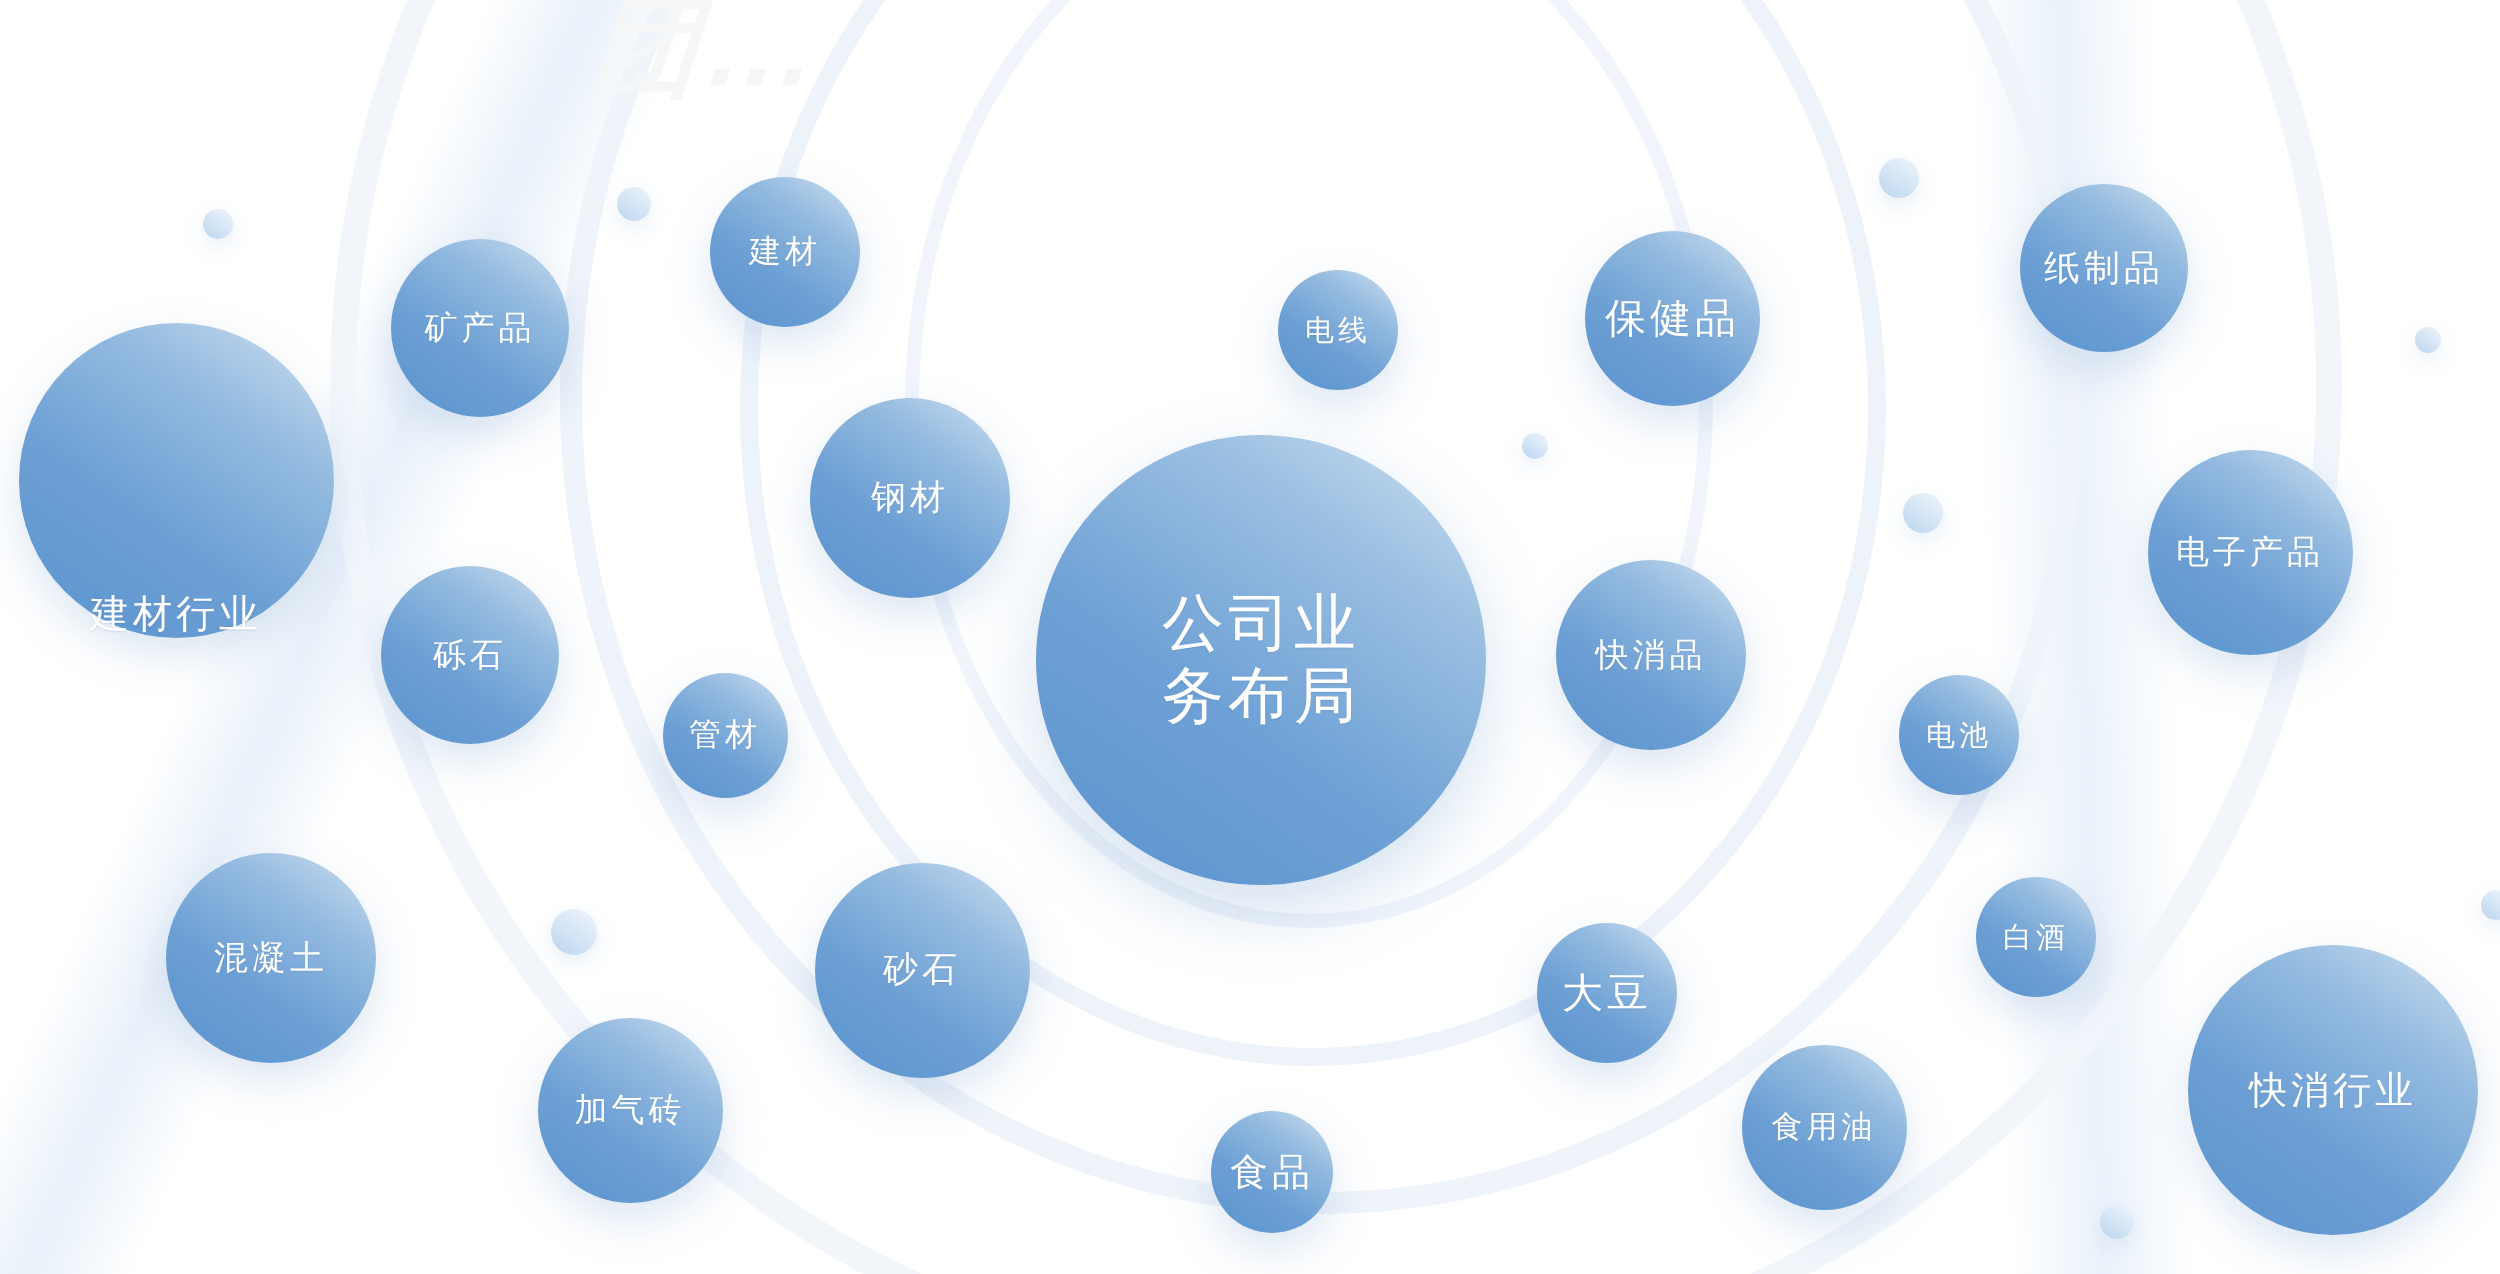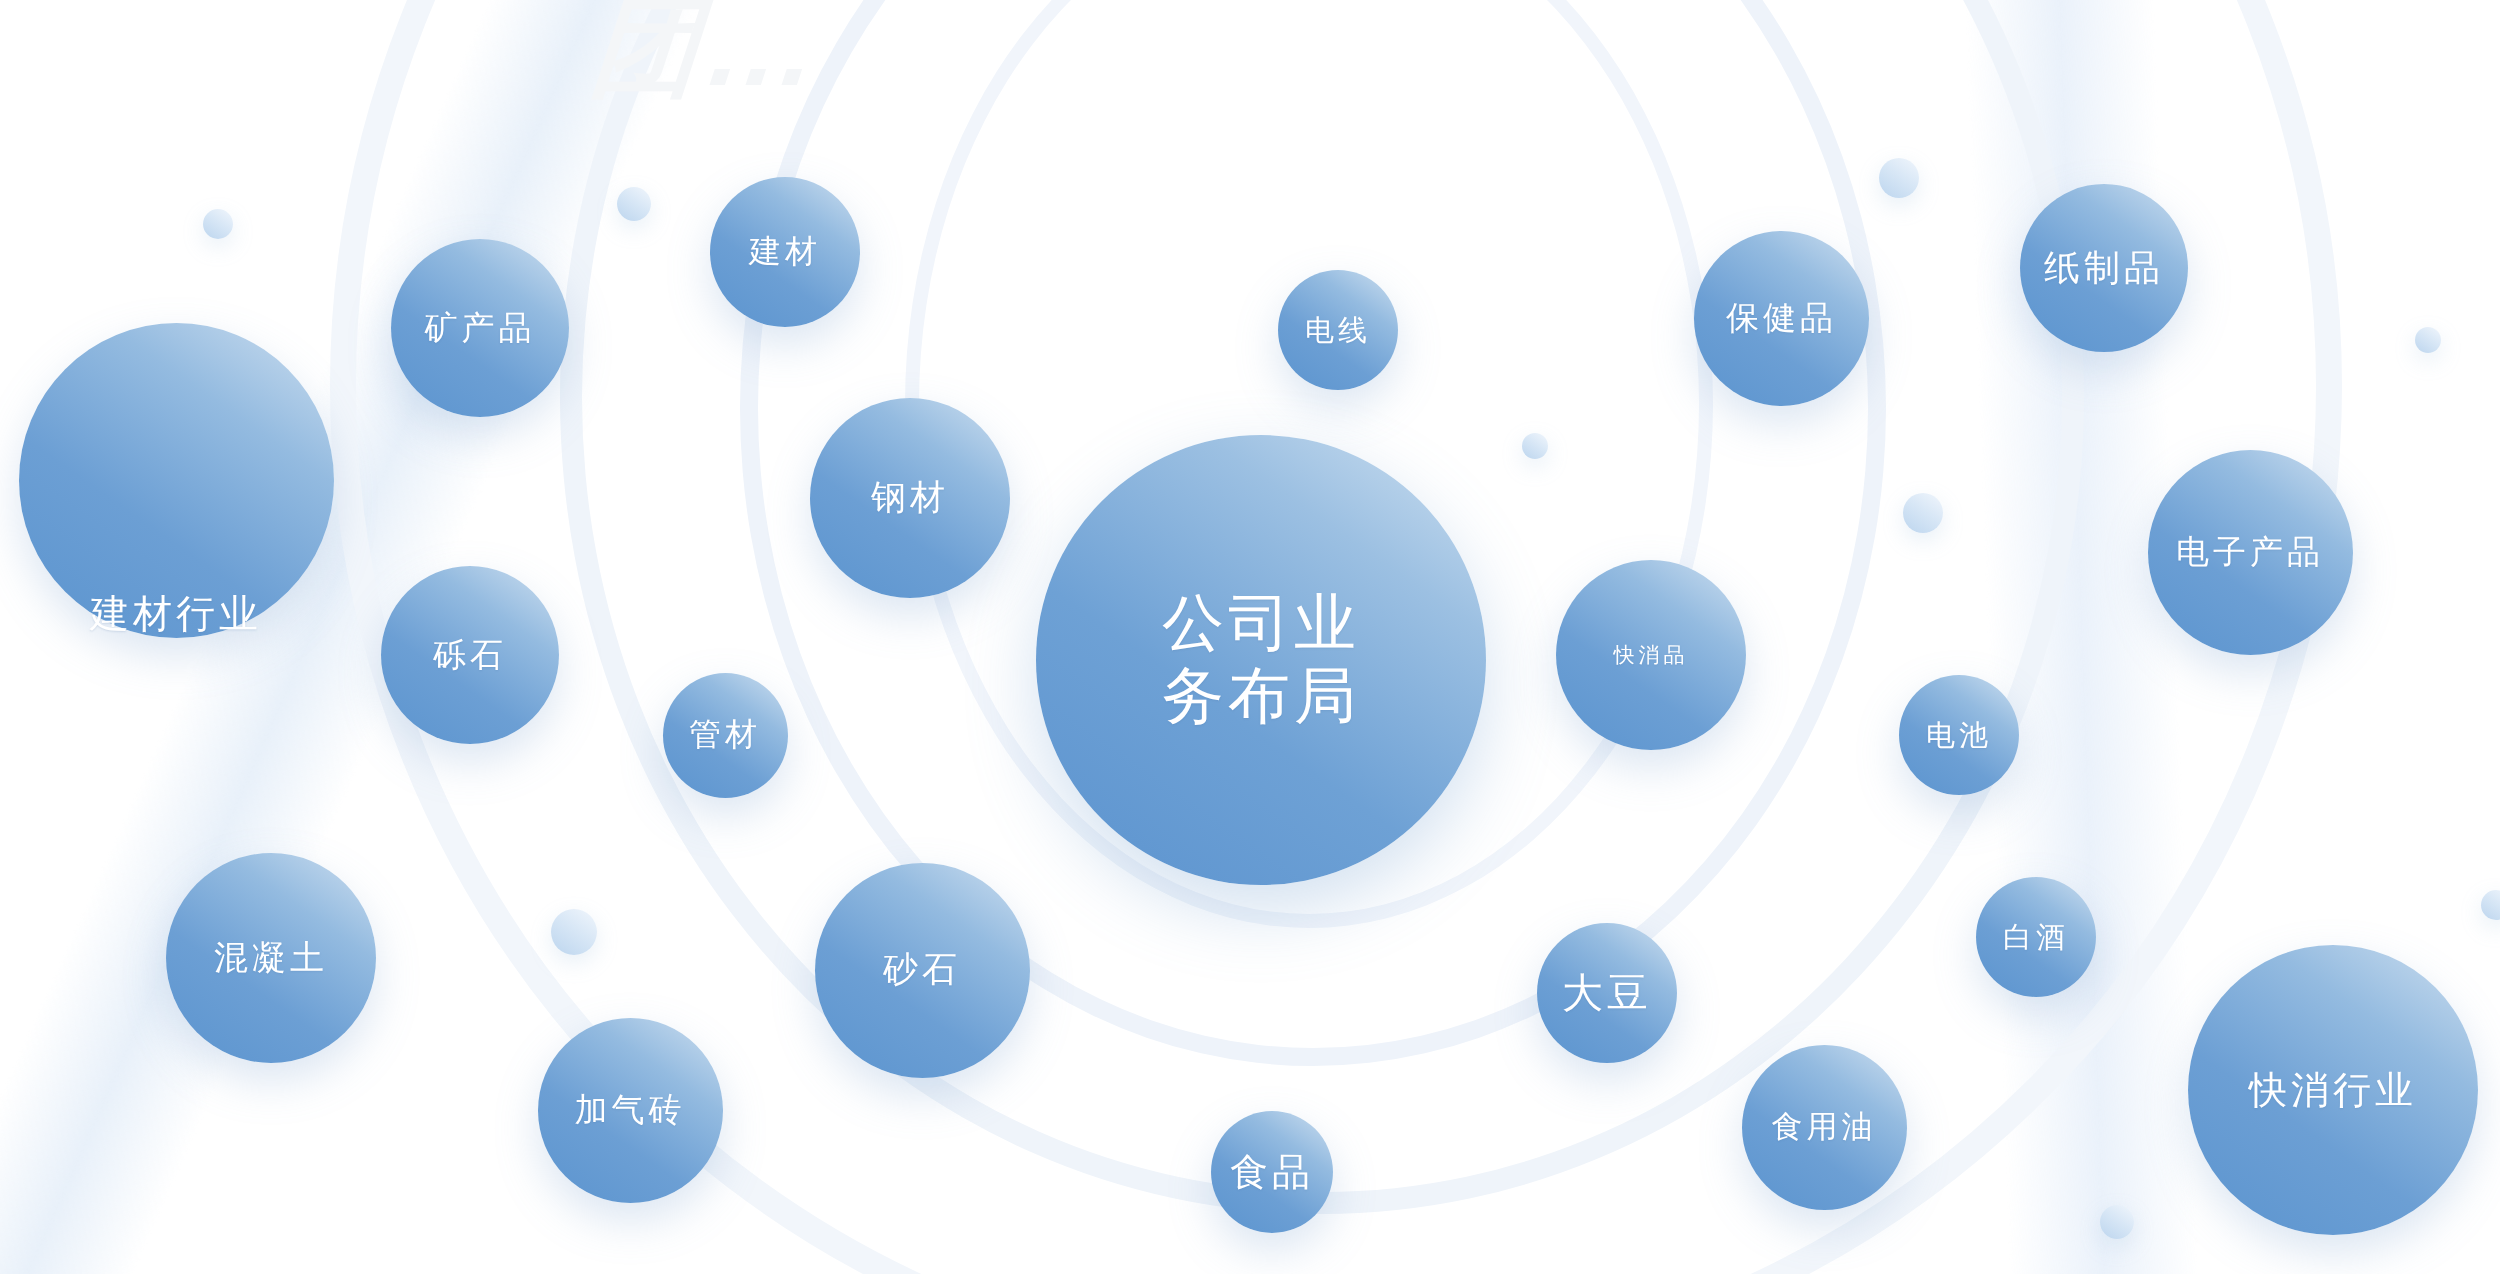--- a/index.html
+++ b/index.html
@@ -148,22 +148,22 @@
       <div class="bubble" style="width: 178px; height: 178px; left: 381px; top: 566px; font-size: 33px;"><span>砾石</span></div>
       <div class="bubble" style="width: 210px; height: 210px; left: 166px; top: 853px; font-size: 34px;"><span>混凝土</span></div>
       <div class="bubble" style="width: 185px; height: 185px; left: 537.5px; top: 1017.5px; font-size: 33px;"><span>加气砖</span></div>
       <div class="bubble" style="width: 125px; height: 125px; left: 662.5px; top: 672.5px; font-size: 32px;"><span>管材</span></div>
       <div class="bubble" style="width: 200px; height: 200px; left: 810px; top: 398px; font-size: 35px;"><span>钢材</span></div>
       <div class="bubble" style="width: 215px; height: 215px; left: 814.5px; top: 862.5px; font-size: 35px;"><span>砂石</span></div>
       <div class="bubble" style="width: 122px; height: 122px; left: 1211px; top: 1111px; font-size: 38px;"><span>食品</span></div>
       <div class="bubble" style="width: 140px; height: 140px; left: 1537px; top: 923px; font-size: 41px;"><span>大豆</span></div>
       <div class="bubble" style="width: 165px; height: 165px; left: 1741.5px; top: 1044.5px; font-size: 31px;"><span>食用油</span></div>
       <div class="bubble" style="width: 120px; height: 120px; left: 1278px; top: 270px; font-size: 29px;"><span>电线</span></div>
-      <div class="bubble" style="width: 190px; height: 190px; left: 1556px; top: 560px; font-size: 21px;"><span>快消品</span></div>
-      <div class="bubble" style="width: 175px; height: 175px; left: 1694px; top: 230.5px; font-size: 33px;"><span>保健品</span></div>
+      <div class="bubble" style="width: 190px; height: 190px; left: 1556px; top: 560px; font-size: 33px;"><span>快消品</span></div>
+      <div class="bubble" style="width: 175px; height: 175px; left: 1585px; top: 230.5px; font-size: 41px;"><span>保健品</span></div>
       <div class="bubble" style="width: 168px; height: 168px; left: 2020px; top: 184px; font-size: 36px;"><span>纸制品</span></div>
       <div class="bubble" style="width: 205px; height: 205px; left: 2147.5px; top: 450px; font-size: 33px;"><span>电子产品</span></div>
       <div class="bubble" style="width: 120px; height: 120px; left: 1899px; top: 675px; font-size: 29px;"><span>电池</span></div>
       <div class="bubble" style="width: 120px; height: 120px; left: 1976px; top: 877px; font-size: 29px;"><span>白酒</span></div>
       <div class="bubble" style="width: 290px; height: 290px; left: 2188px; top: 945px; font-size: 38px;"><span>快消行业</span></div>
     </div>
 
   <div class="bubble center" id="center-bubble" style="width: 450px; height: 450px; left: 1036px; top: 435px; font-size: 62px;">
     <span id="center-label">公司业
 务布局</span>

